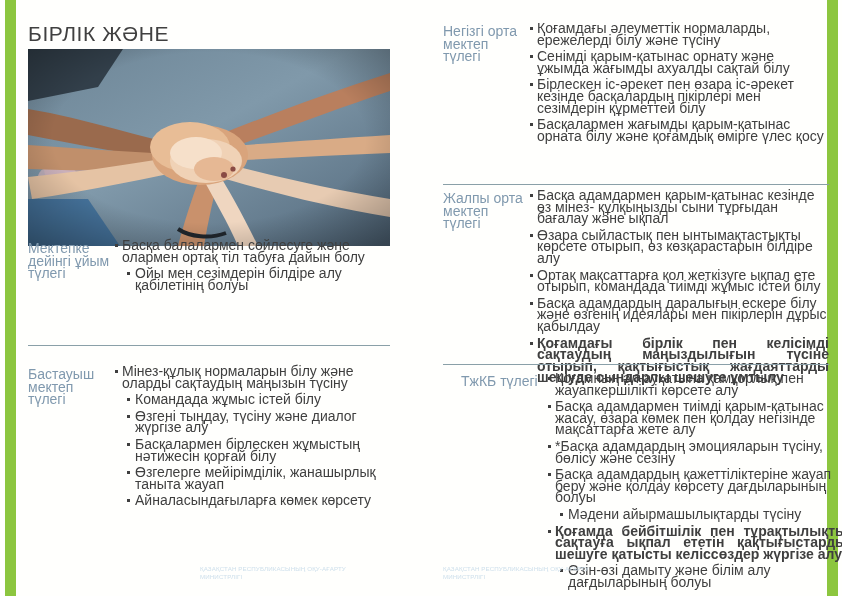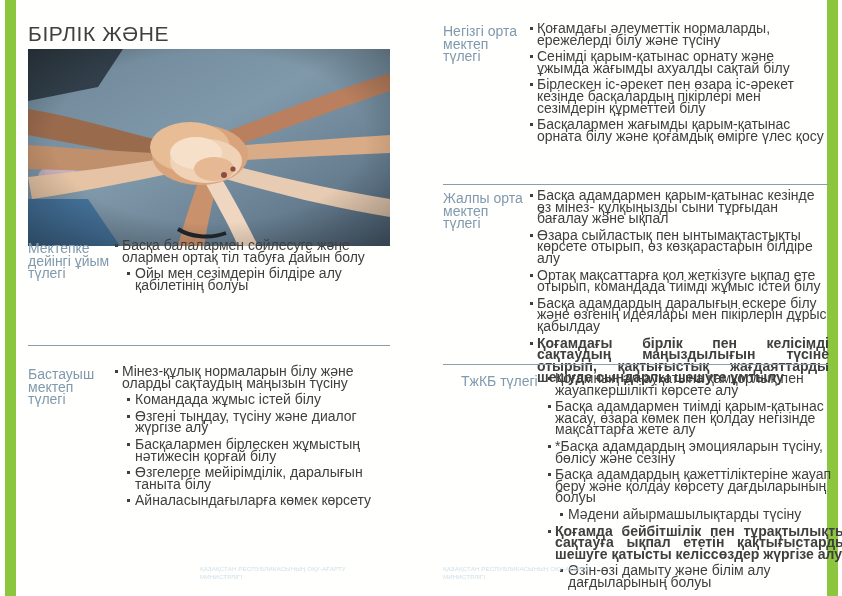--- a/index.html
+++ b/index.html
@@ -138,21 +138,21 @@
 
     <div class="divider" style="left:28px;top:345px;width:362px;"></div>
 
     <div class="row" style="left:28px;top:366px;width:362px;">
       <div class="cat">Бастауыш мектеп түлегі</div>
       <ul class="items-list">
         <li>Мінез-құлық нормаларын білу және оларды сақтаудың  маңызын түсіну</li>
         <li class="lvl2">Командада жұмыс істей білу</li>
         <li class="lvl2">Өзгені тыңдау, түсіну және диалог жүргізе алу</li>
         <li class="lvl2">Басқалармен бірлескен жұмыстың нәтижесін қорғай білу</li>
-        <li class="lvl2">Өзгелерге мейірімділік, даралығын таныта білу</li>
+        <li class="lvl2">Өзгелерге мейірімділік, жанашырлық таныта жауап</li>
         <li class="lvl2">Айналасындағыларға көмек көрсету</li>
       </ul>
     </div>
 
     <div class="footer-num" style="left:27px;top:563px;">16</div>
     <div class="footer-org" style="left:200px;top:565px;">ҚАЗАҚСТАН РЕСПУБЛИКАСЫНЫҢ ОҚУ-АҒАРТУ МИНИСТРЛІГІ</div>
   </div>
 
   <div class="page-right">
 

